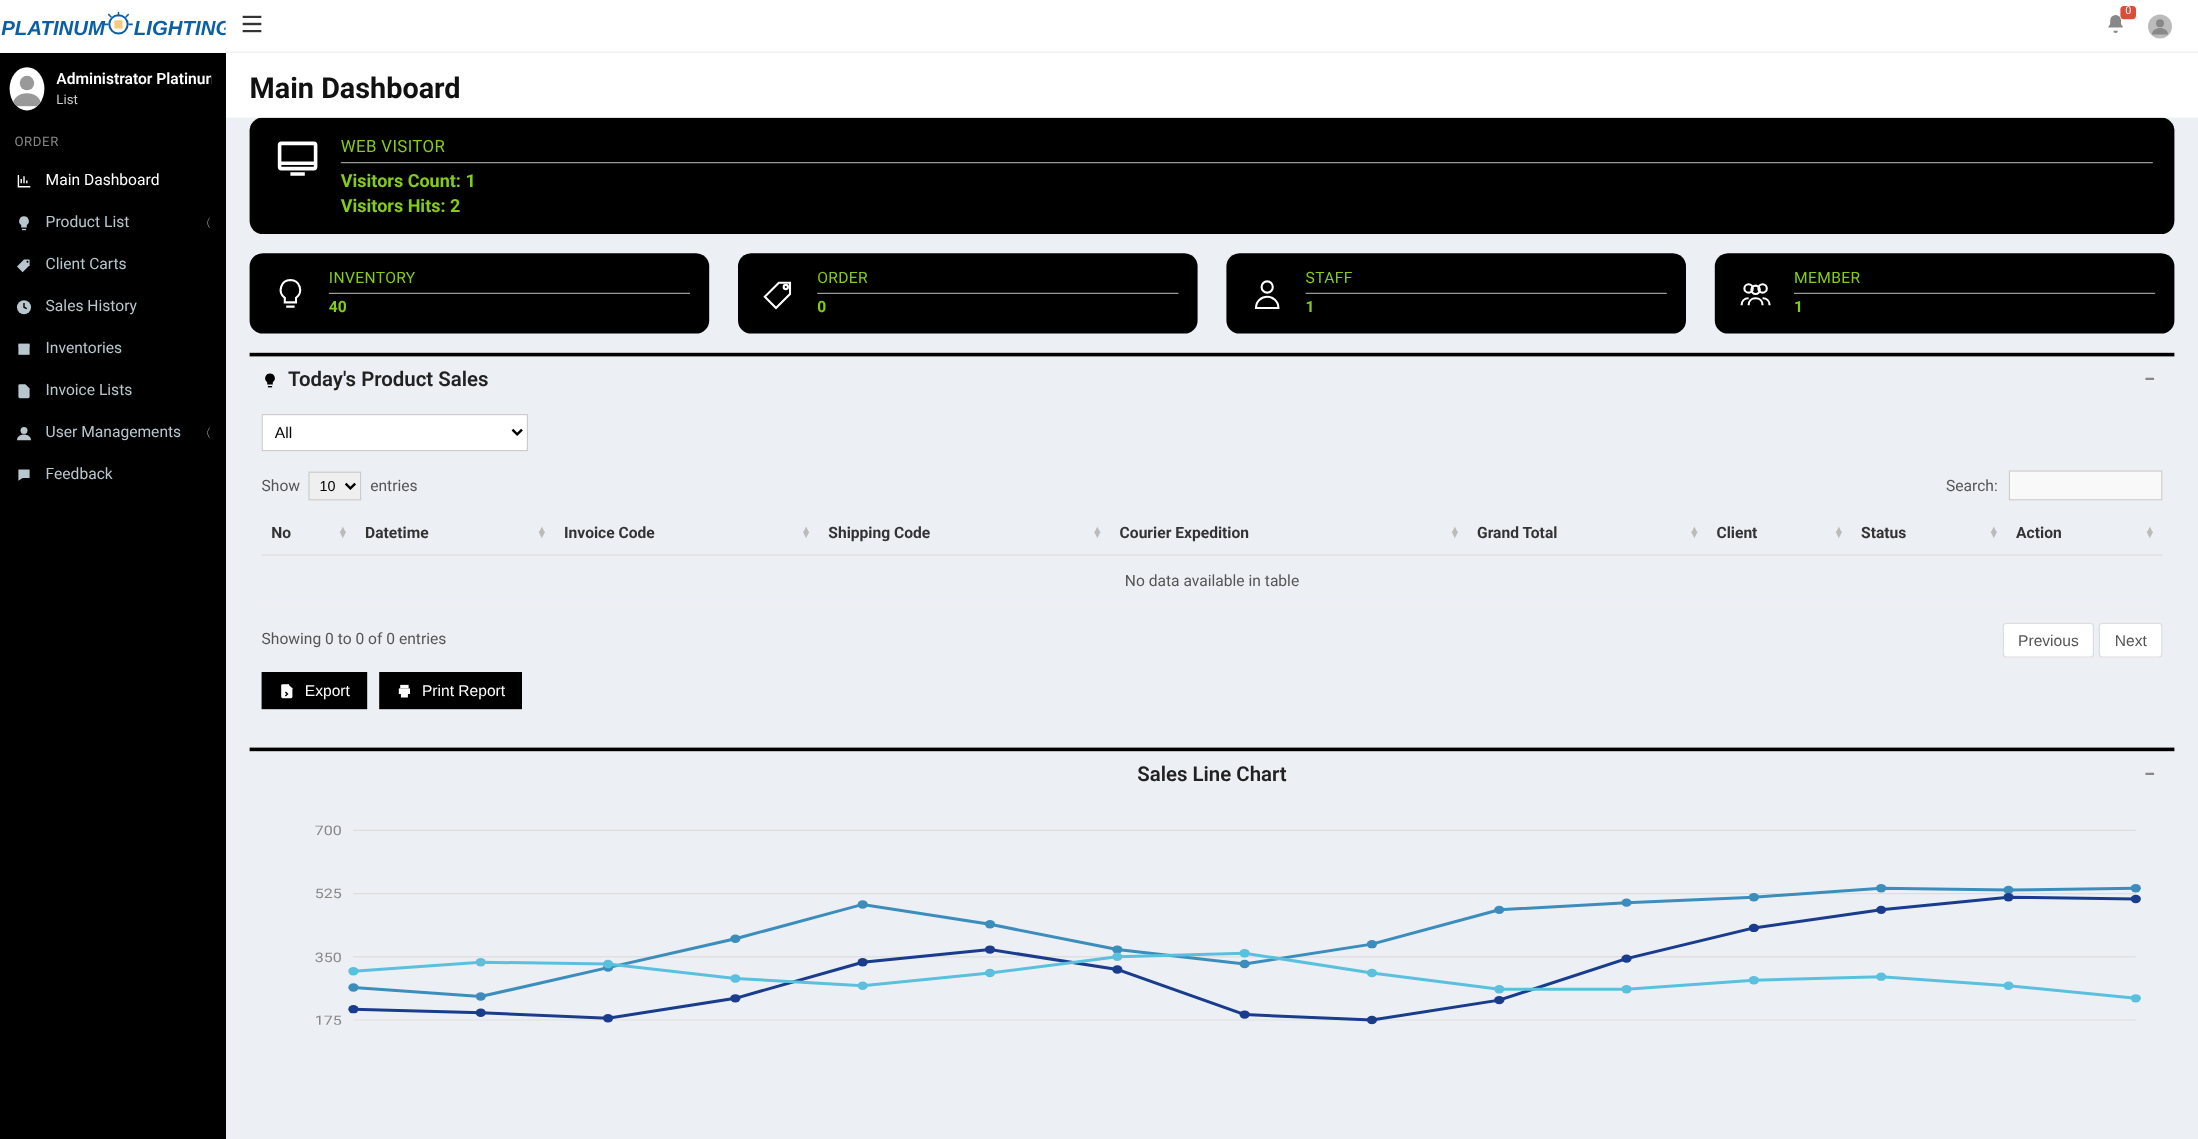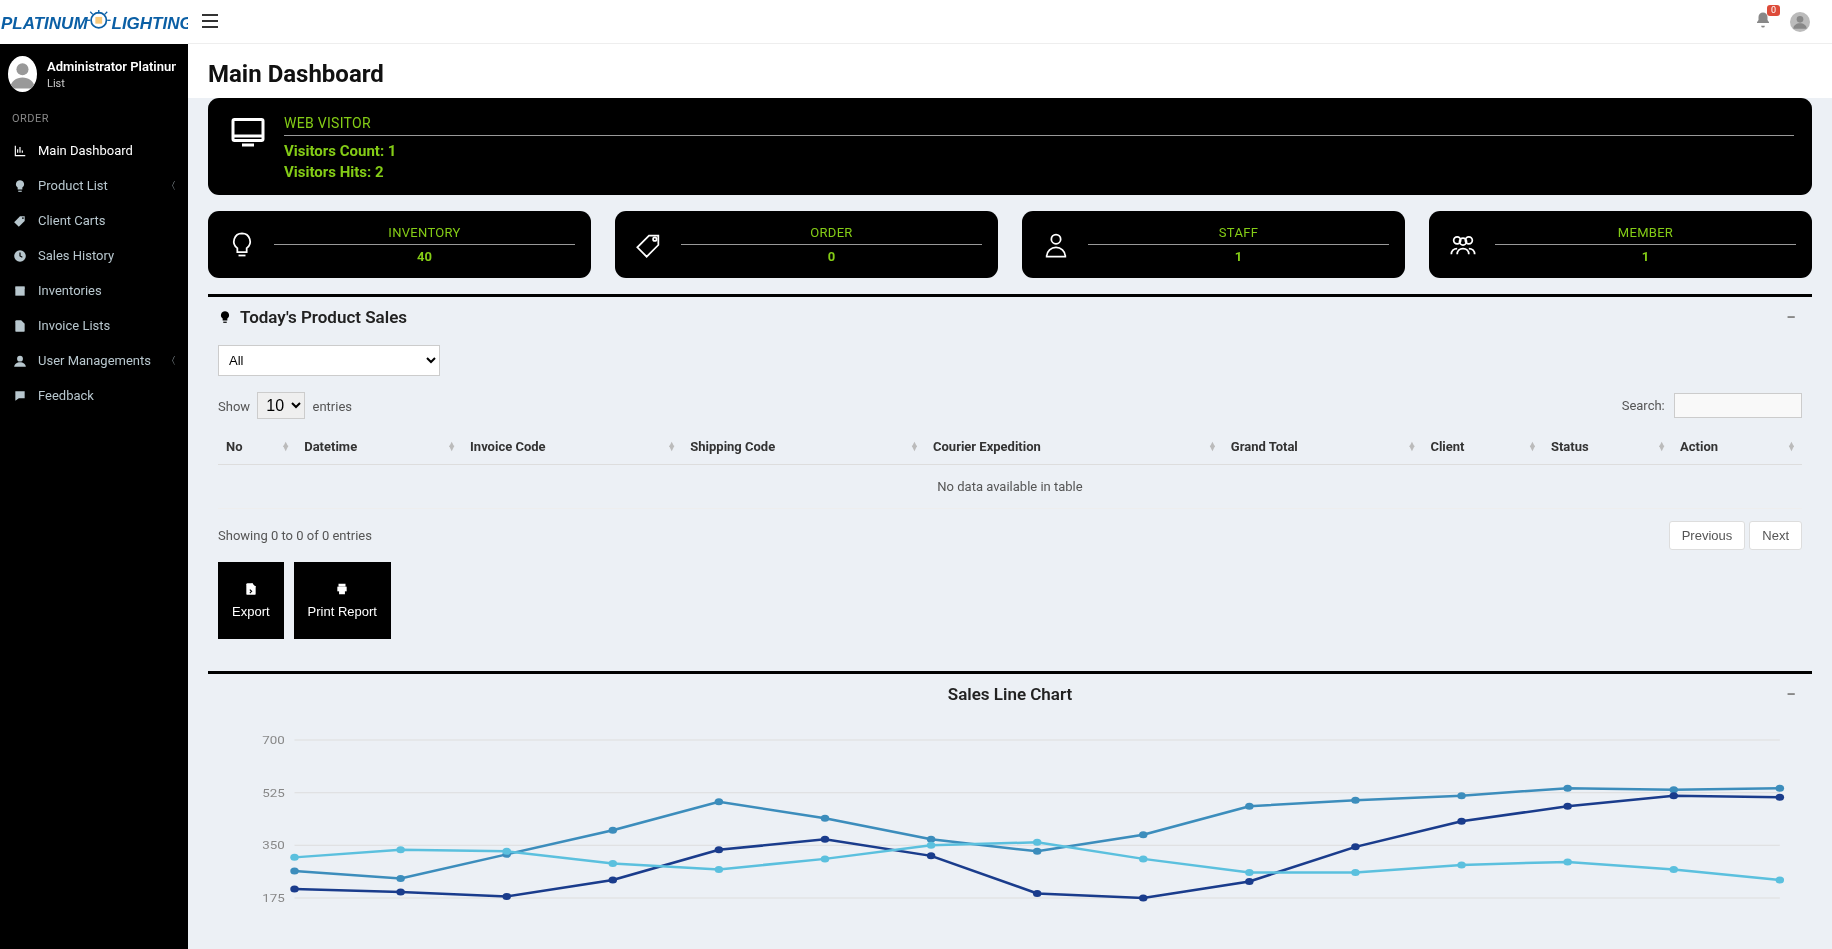--- a/index.html
+++ b/index.html
@@ -46,51 +46,51 @@
 .card-web .cicon { width: 44px; margin-right: 14px; display: flex; align-items: center; justify-content: center; }
 .card-web .cicon svg { width: 36px; height: 36px; stroke: #fff; fill: none; stroke-width: 2; }
 .card-web .cbody { flex: 1; }
 .card-web .ctitle { font-size: 14px; font-weight: 400; letter-spacing: 0.3px; padding-bottom: 4px; border-bottom: 1px solid rgba(255,255,255,0.6); margin-bottom: 6px; }
 .card-web .cline { font-size: 15px; font-weight: 700; margin-top: 3px; }
 
 .card-row { display: flex; gap: 24px; margin-bottom: 16px; }
 .card-small { flex: 1; display: flex; align-items: center; padding: 14px 16px; }
 .card-small .cicon { width: 36px; margin-right: 14px; display: flex; align-items: center; justify-content: center; }
 .card-small .cicon svg { width: 28px; height: 28px; stroke: #fff; fill: none; stroke-width: 1.5; }
-.card-small .cbody { flex: 1; text-align: center; }
+.card-small .cbody { flex: 1; }
 .card-small .ctitle { font-size: 13px; letter-spacing: 0.3px; padding-bottom: 4px; border-bottom: 1px solid rgba(255,255,255,0.6); margin-bottom: 4px; }
 .card-small .cvalue { font-size: 13px; font-weight: 700; }
 
 
 .panel { background: #ecf0f5; border-top: 3px solid #000; margin-bottom: 18px; }
 .panel-header { display: flex; align-items: center; padding: 10px 10px; font-size: 17px; font-weight: 600; color: #222; }
 .panel-header .picon { margin-right: 8px; display: inline-flex; }
 .panel-header .picon svg { width: 14px; height: 14px; fill: #000; }
 .panel-header .spacer { flex: 1; }
 .panel-header .collapse-btn { cursor: pointer; color: #888; font-weight: 700; padding: 0 6px; }
 .panel-body { padding: 8px 10px 14px; }
 
 
 .filter-select { width: 222px; padding: 6px; border: 1px solid #ccc; background: #fff; font-size: 13px; margin-bottom: 16px; }
 .table-top { display: flex; justify-content: space-between; align-items: center; font-size: 13px; color: #555; margin-bottom: 10px; }
-.table-top select { border: 1px solid #ccc; padding: 3px 4px; font-size: 16px; margin: 0 4px; }
+.table-top select { border: 1px solid #ccc; padding: 3px 4px; font-size: 12px; margin: 0 4px; }
 .table-top input[type=search] { border: 1px solid #ccc; padding: 4px 6px; font-size: 13px; width: 128px; margin-left: 6px; background: #f9f9f9; }
 
 
 table.data { width: 100%; border-collapse: collapse; font-size: 13px; }
 table.data thead th { text-align: left; padding: 10px 8px; font-weight: 700; color: #333; background: #ecf0f5; border-bottom: 1px solid #ddd; position: relative; }
 table.data thead th .sort { position: absolute; right: 6px; top: 50%; transform: translateY(-50%); display: flex; flex-direction: column; line-height: 0.55; font-size: 9px; color: #bbb; }
 table.data tbody td { text-align: center; padding: 14px 8px; color: #555; border-bottom: 1px solid #eee; }
 
 .table-bottom { display: flex; justify-content: space-between; align-items: center; margin-top: 12px; font-size: 13px; color: #555; }
 .pager { display: flex; gap: 4px; }
 .pager button { background: #fff; border: 1px solid #ddd; padding: 6px 12px; font-size: 13px; border-radius: 3px; cursor: pointer; color: #555; }
 
 .action-buttons { display: flex; gap: 10px; margin-top: 12px; }
-.btn-black { background: #000; color: #fff; border: none; padding: 20px 14px; font-size: 13px; display: inline-flex; align-items: center; gap: 8px; cursor: pointer; flex-direction: column; }
+.btn-black { background: #000; color: #fff; border: none; padding: 8px 14px; font-size: 13px; display: inline-flex; align-items: center; gap: 8px; cursor: pointer; }
 .btn-black svg { width: 14px; height: 14px; fill: #fff; }
 
 
 .chart-panel .panel-header { justify-content: center; position: relative; }
 .chart-panel .panel-header .collapse-btn { position: absolute; right: 10px; }
 .chart-area { position: relative; height: 180px; padding: 10px 10px 0 40px; }
 .chart-svg { width: 100%; height: 100%; }
 .y-tick { font-size: 11px; fill: #888; }
 .grid-line { stroke: #ddd; stroke-width: 1; }
 .series1 { stroke: #3c8dbc; stroke-width: 2.5; fill: none; }

